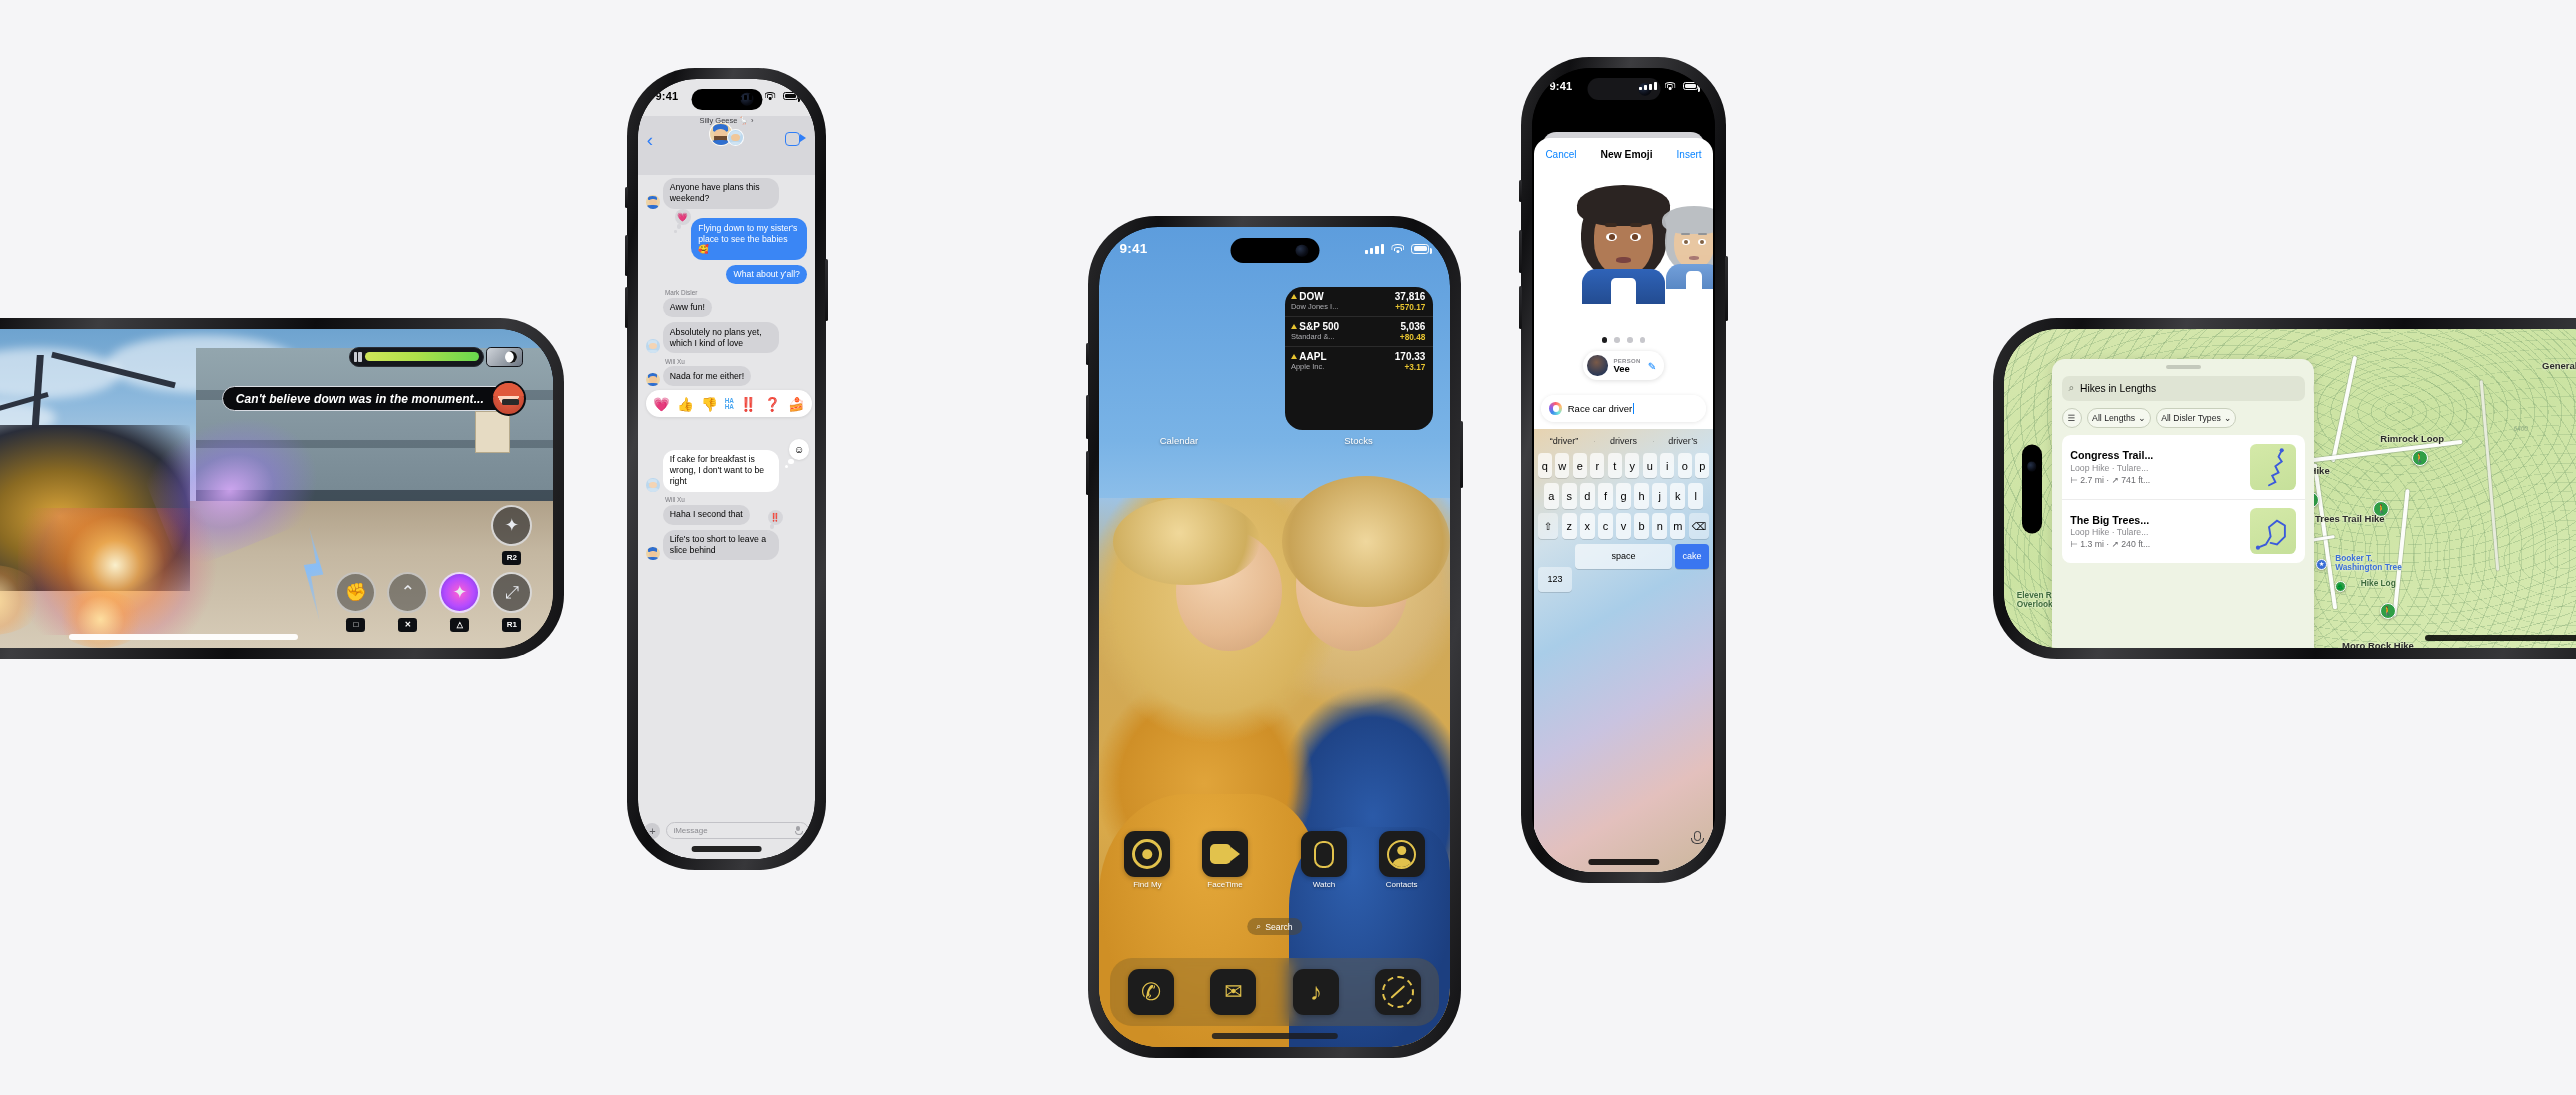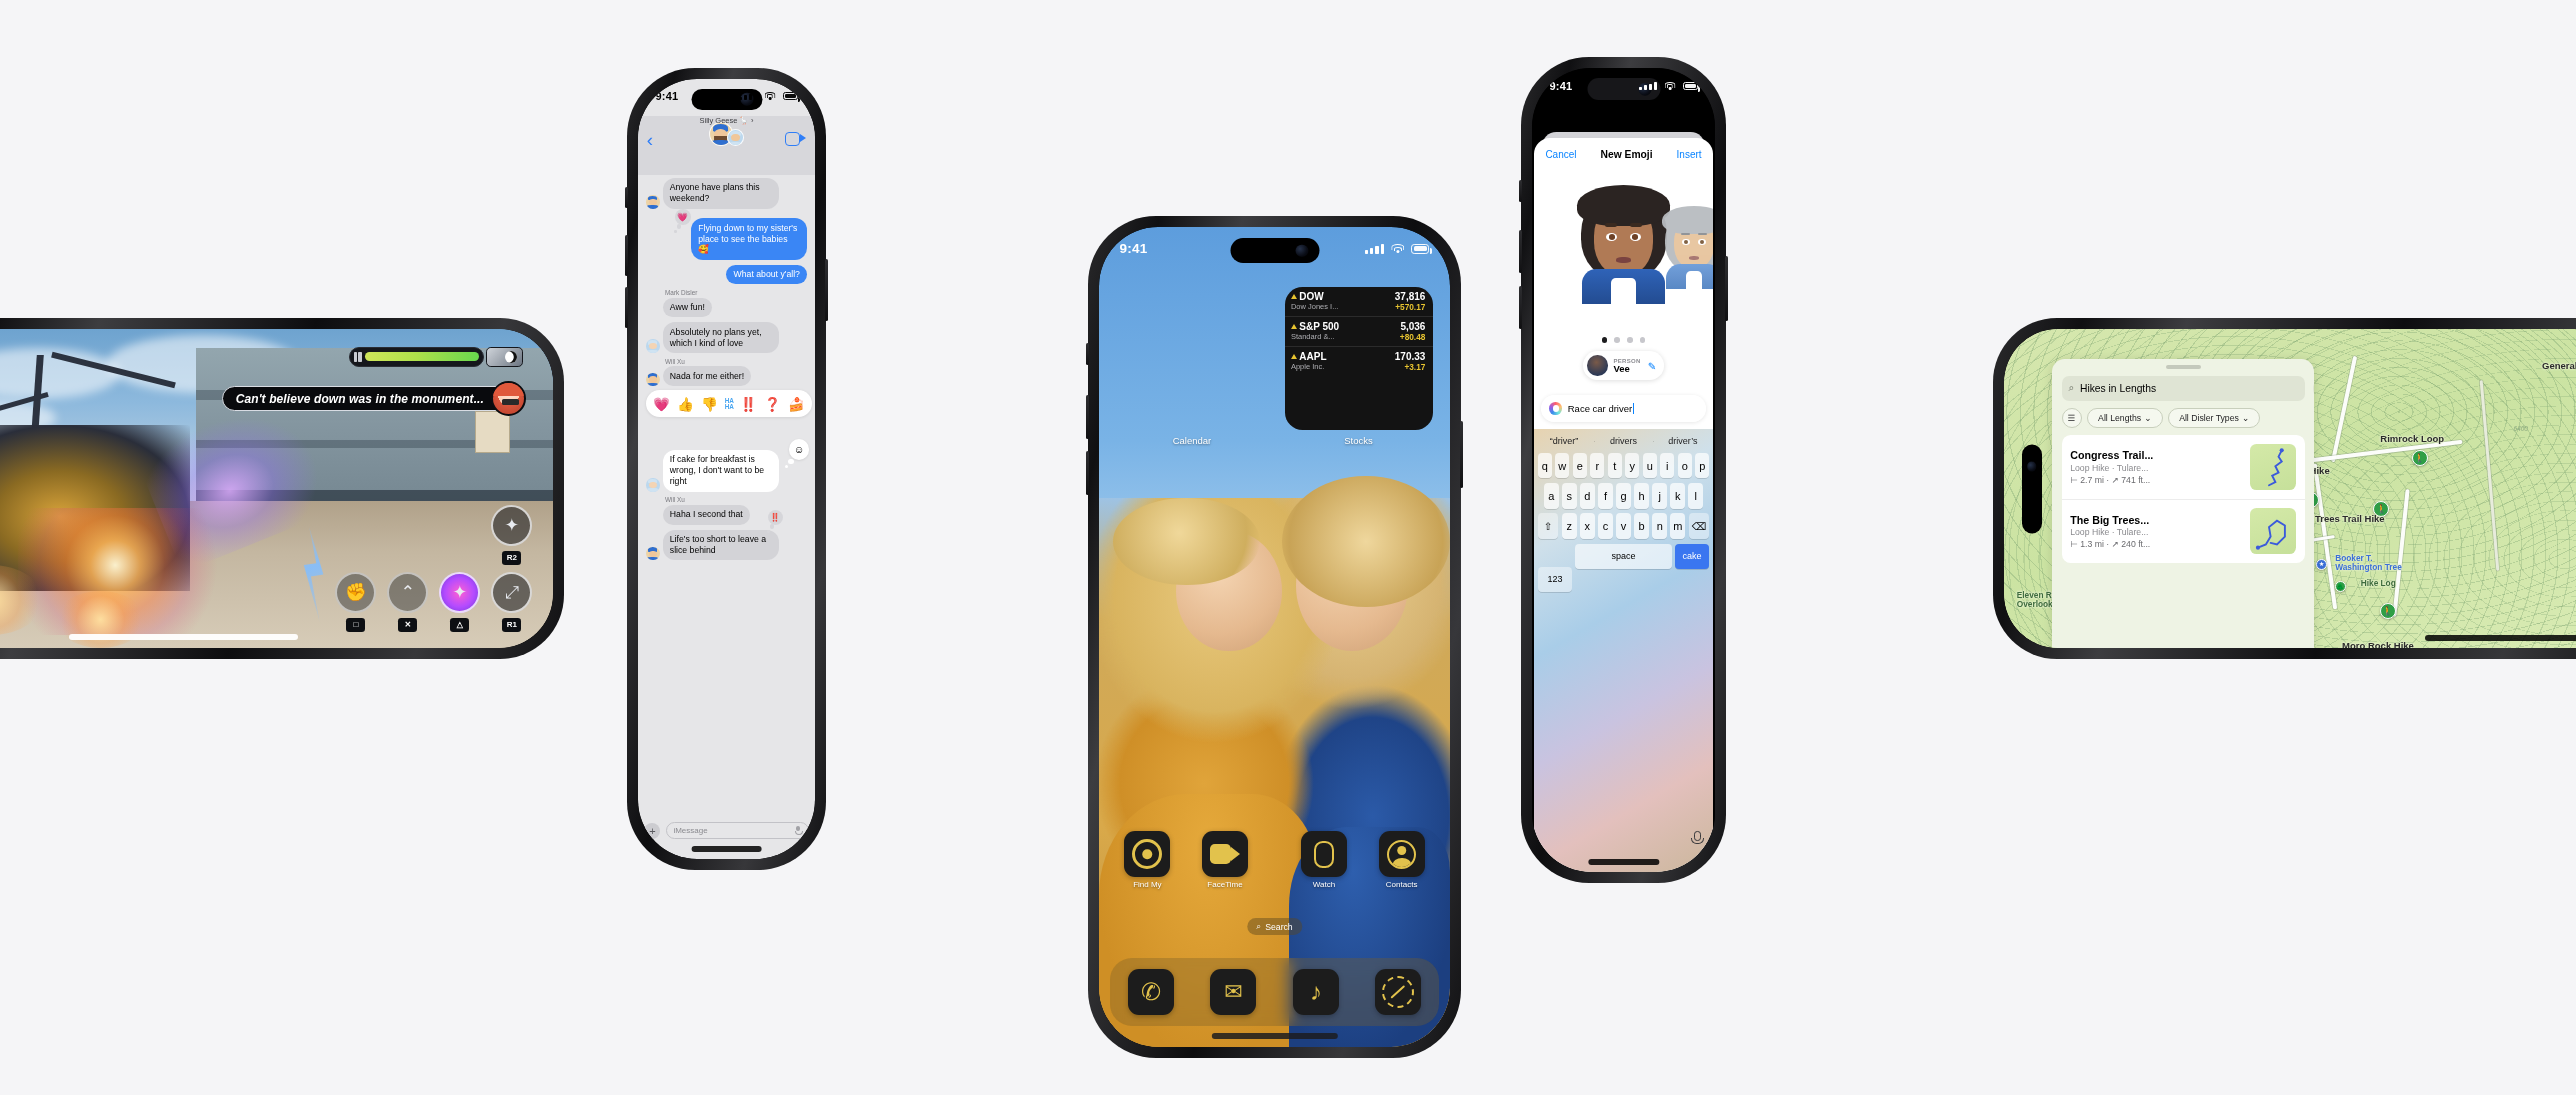--- a/index.html
+++ b/index.html
@@ -344,21 +344,21 @@
      overflow:hidden; }
   .grabber { width:35px;height:4px;border-radius:2.4px;background:#c4c9bc; margin:5.6px auto 0; }
   .msearch { margin:7.1px 9.5px 0; height:25.4px; border-radius:7.1px; background:#dfe4d4;
      display:flex; align-items:center; padding:0 7.1px; gap:5.6px; position:relative; }
   .msearch .q { font-size:10.3px; color:#000; }
   .mclose { position:absolute; right:-29px; top:2.4px; width:20.6px;height:20.6px;border-radius:50%;
      background:#dfe4d4; display:flex; align-items:center; justify-content:center;
      color:#6d7266; font-size:11px; }
   .chips { display:flex; gap:5.6px; margin:7.1px 9.5px 0; align-items:center; }
   .chip { border:0.8px solid #c8cfbc; border-radius:12px; height:20px; display:flex;
-     align-items:center; padding:0 10px; font-size:8.7px; color:#1c1c1e; gap:3.2px;
+     align-items:center; padding:0 4px; font-size:8.7px; color:#1c1c1e; gap:3.2px;
      background:rgba(255,255,255,.4); }
   .chip.icon { width:20px; padding:0; justify-content:center; }
   .rescard { margin:7.1px 9.5px 0; background:#fff; border-radius:8.7px; overflow:hidden; }
   .resrow { display:flex; align-items:center; justify-content:space-between; padding:8.7px 8.7px; }
   .resrow + .resrow { border-top:0.8px solid #ececec; }
   .res-t { font-size:10.7px; font-weight:700; color:#000; }
   .res-s { font-size:8.7px; color:#8a8a8e; margin-top:1.6px; }
   .res-m { font-size:8.7px; color:#6a6a6e; margin-top:1.6px; display:flex; align-items:center; gap:2.4px; }
   .thumb { width:46px;height:46px;border-radius:6.4px; flex:0 0 46px; position:relative;
      background:linear-gradient(160deg,#d4e9a8,#c6e09a); overflow:hidden; }
@@ -636,21 +636,21 @@
               <b style="width:13.5px;height:6.4px;top:0;border-width:1.5px"></b>
               <b style="width:8px;height:4px;top:3.2px;border-width:1.5px"></b>
               <b style="width:3.2px;height:3.2px;top:6px;border:none;background:currentColor;border-radius:50%"></b>
             </div>
             <div class="batt" style="width:18px;height:9.5px;border-width:1.3px;border-radius:3.2px;">
                 <i style="inset:1.3px;border-radius:1.6px"></i>
               </div>
           </div>
         </div>
 
-        <div class="wlabel" style="left:19px;top:208px;width:148px;">Calendar</div>
+        <div class="wlabel" style="left:6px;top:208px;width:148px;">Calendar</div>
 
         <div class="hs-widget" style="right:17.5px;top:60px;width:148px;height:143px;">
           <div class="stk-row">
             <div class="stk-l">
               <div class="sym">
                   <span class="tri"></span>
                   <span>DOW</span>
                 </div>
               <div class="nm">Dow Jones I...</div>
             </div>

